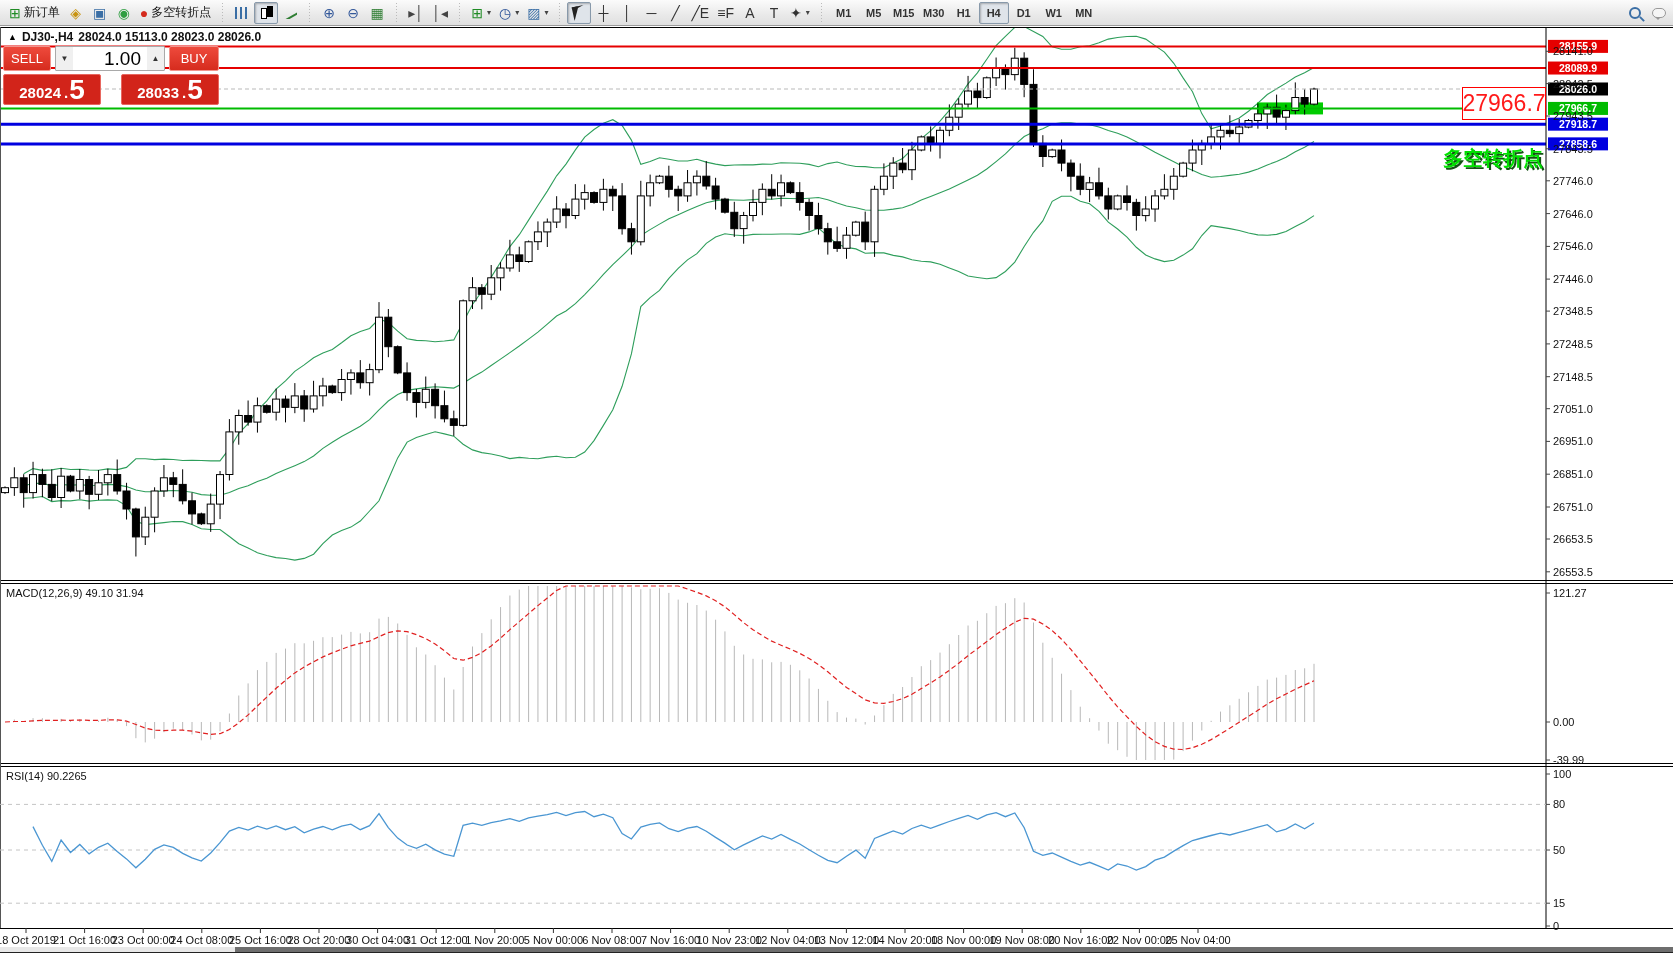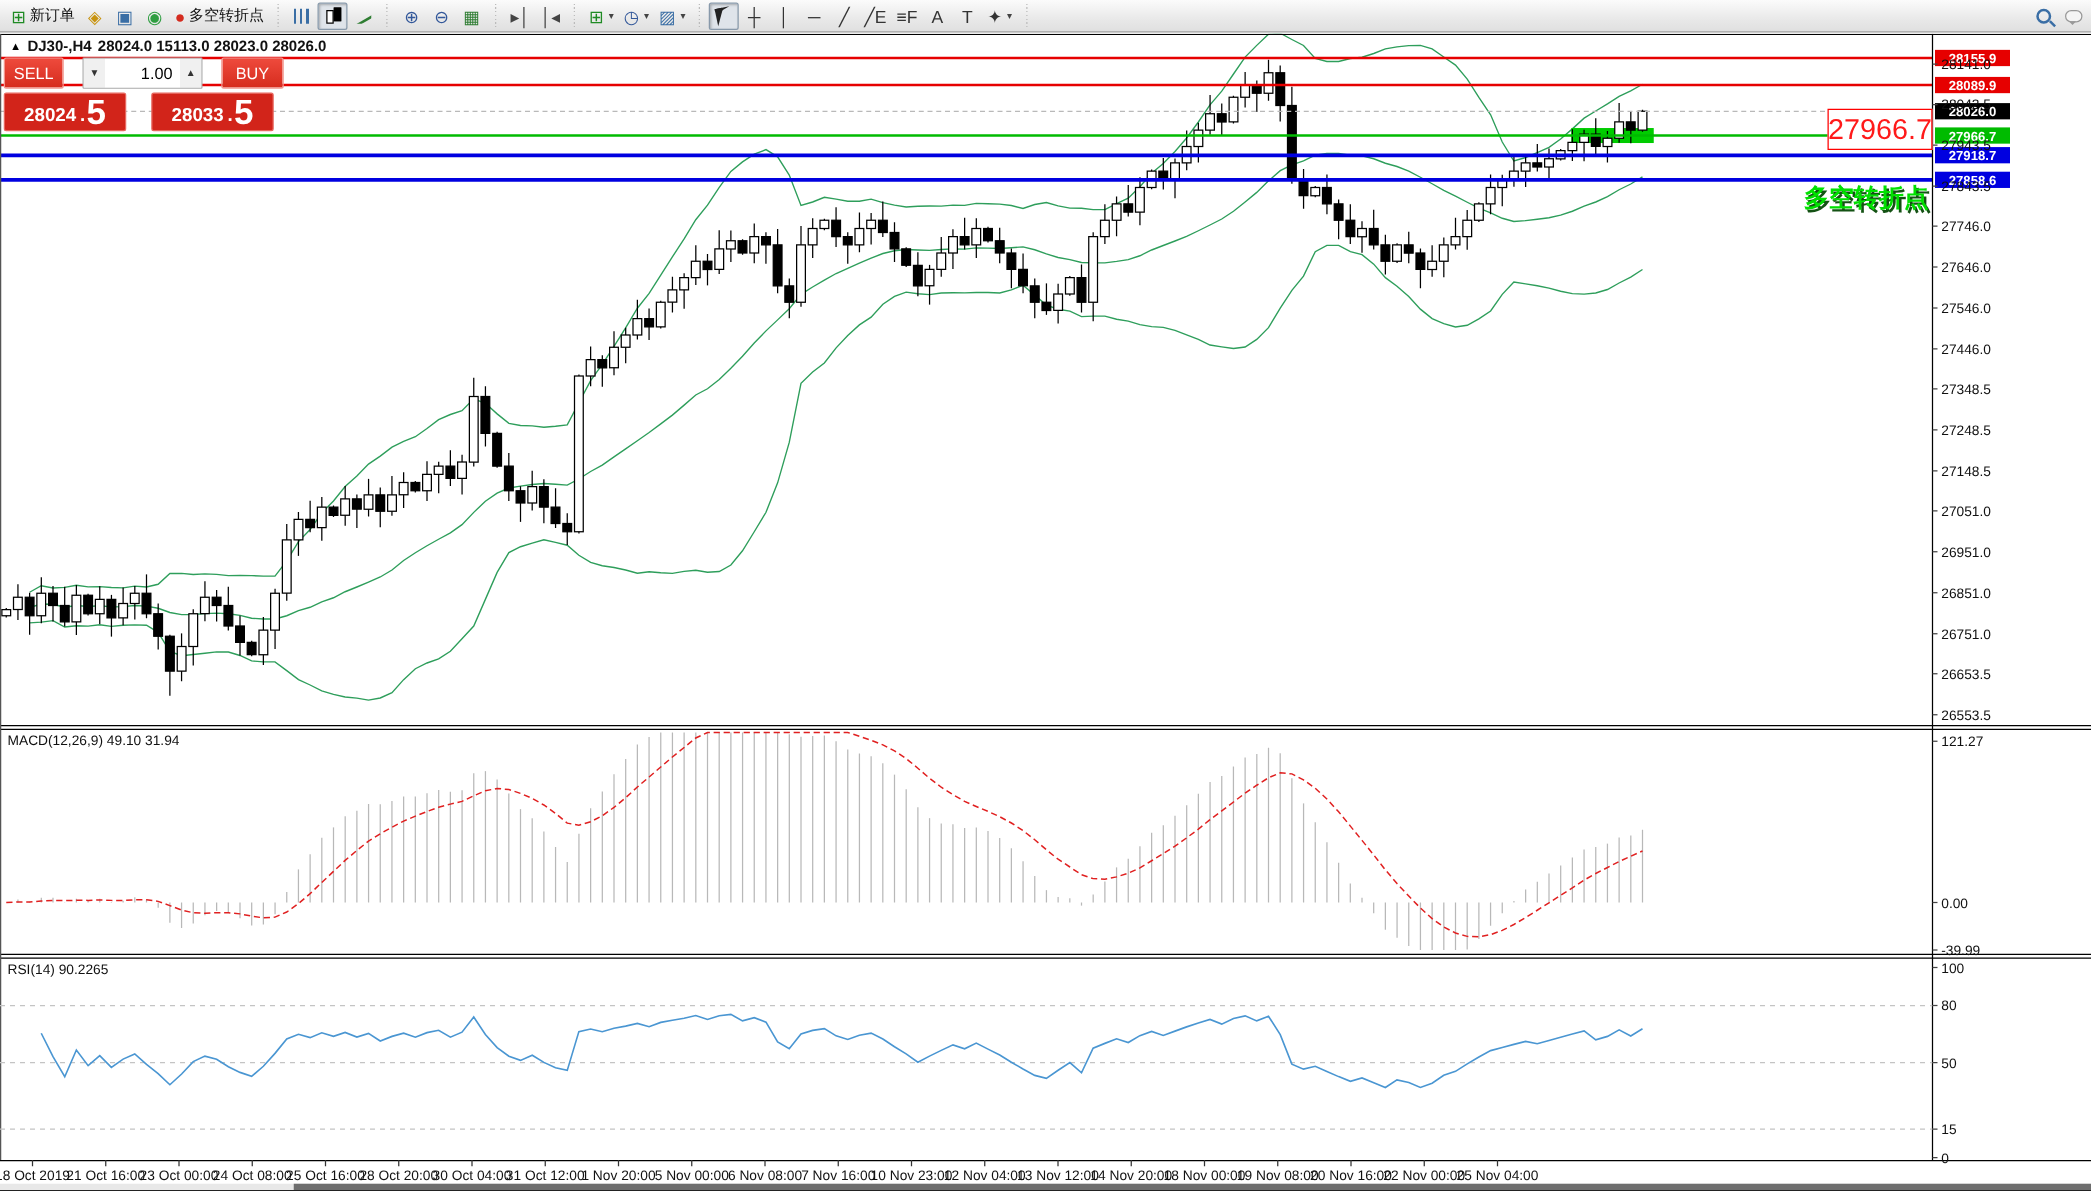--- a/index.html
+++ b/index.html
@@ -41,27 +41,27 @@
   
   #chartwrap { position:absolute; left:0; top:27px; width:1673px; height:926px; background:#fff; }
   #chart-svg { position:absolute; left:0; top:0; }
 
   #chart-title { position:absolute; left:8px; top:3px; font-size:12px; font-weight:600; color:#111;
     display:flex; align-items:center; gap:5px; z-index:5; }
   #chart-title .tri { font-size:9px; color:#000; }
 
   
   #trade-panel { position:absolute; left:3px; top:19px; width:216px; z-index:6; }
-  .tp-row1 { display:flex; gap:15px; height:25px; }
+  .tp-row1 { display:flex; gap:4px; height:25px; }
   .tp-btn { flex:0 0 auto; background:linear-gradient(#ee4a3c,#d62c1e); border:1px solid #f2948c; border-radius:2px;
     color:#fff; font-size:13px; display:flex; align-items:center; justify-content:center; cursor:pointer; }
   .tp-sell { width:48px; } .tp-buy { width:50px; }
   .tp-spin { display:flex; flex:1; border:1px solid #a9a9a9; background:#fff; border-radius:1px; }
   .tp-step { width:17px; background:#f0f0f0; border:none; font-size:8px; color:#333; cursor:pointer; padding:0; }
-  .tp-vol { flex:1; border:none; outline:none; text-align:right; font-size:13px; padding-right:6px; width:60px;
+  .tp-vol { flex:1; border:none; outline:none; text-align:right; font-size:19px; padding-right:6px; width:60px;
     font-family:"Liberation Sans",sans-serif; }
   .tp-row2 { display:flex; gap:20px; margin-top:3px; height:31px; }
   .tp-price { flex:1; background:#d2241a; border:1px solid #e8675f; border-radius:2px; color:#fff;
     display:flex; align-items:flex-end; justify-content:center; padding-bottom:1px; cursor:pointer; }
   .tp-price .pint { font-size:15px; font-weight:bold; line-height:20px; }
   .tp-price .pdot { font-size:15px; font-weight:bold; line-height:20px; margin:0 1px 0 3px; }
   .tp-price .pfrac { font-size:28px; font-weight:bold; line-height:26px; }
 
   
   #price-callout { position:absolute; left:1462px; top:60px; width:84px; height:33px; z-index:5;
@@ -175,20 +175,31 @@
           </div>
           <div class="tb-btn">
             <span class="tb-glyph" style="color: rgb(51, 51, 51);">T</span>
           </div>
           <div class="tb-btn">
             <span class="tb-glyph" style="color: rgb(51, 51, 51);">✦</span>
             <span class="tb-arrow">▾</span>
           </div>
         </div>
         <div class="tb-sep"></div>
+      </div>
+    <div id="tb-tf" class="tb-group">
+        <div class="tb-btn tb-tf">M1</div>
+        <div class="tb-btn tb-tf">M5</div>
+        <div class="tb-btn tb-tf">M15</div>
+        <div class="tb-btn tb-tf">M30</div>
+        <div class="tb-btn tb-tf">H1</div>
+        <div class="tb-btn tb-tf active">H4</div>
+        <div class="tb-btn tb-tf">D1</div>
+        <div class="tb-btn tb-tf">W1</div>
+        <div class="tb-btn tb-tf">MN</div>
       </div>
     <div class="tb-spacer"></div>
     <div class="tb-btn">
         <span class="i-search"></span>
       </div>
     <div class="tb-btn">
         <span class="i-chat"></span>
       </div>
   </div>
 

